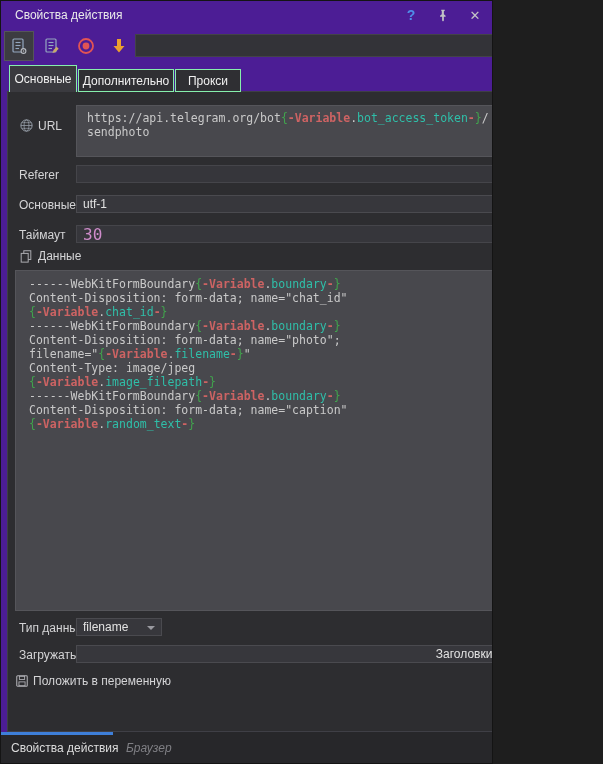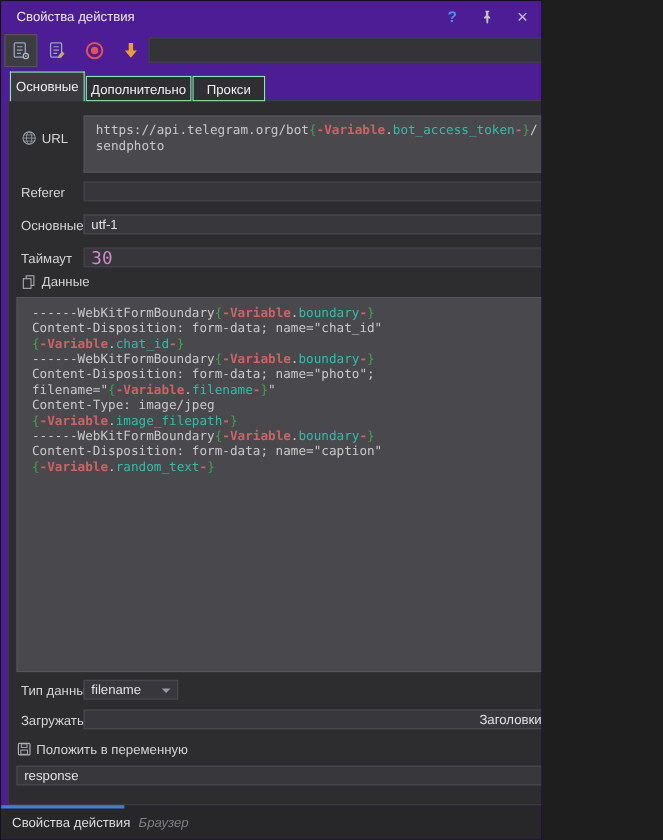--- a/index.html
+++ b/index.html
@@ -200,24 +200,20 @@
     <div class="flabel" style="left:7px;top:582px;display:flex;align-items:center;gap:4px;">
       <span>
         <svg width="14" height="14" viewBox="0 0 16 16">
           <rect x="2" y="2" width="12" height="12" rx="1" fill="none" stroke="#b0b0b5" stroke-width="1.2"></rect>
           <rect x="5" y="2.6" width="6" height="3.6" fill="none" stroke="#b0b0b5" stroke-width="1"></rect>
           <rect x="4.5" y="9" width="7" height="4.4" fill="none" stroke="#b0b0b5" stroke-width="1"></rect>
         </svg>
       </span>
       <span>Положить в переменную</span>
     </div>
-    <div class="dropdown" style="left:7px;top:604px;width:567px;">
-      <span>response</span>
-      <span class="dd-arrow"></span>
-    </div>
 
   </div>
 
   <div class="bottombar">
     <div class="accent-line"></div>
     <span class="btab active">Свойства действия</span>
     <span class="btab inactive">Браузер</span>
   </div>
 
 </div>

